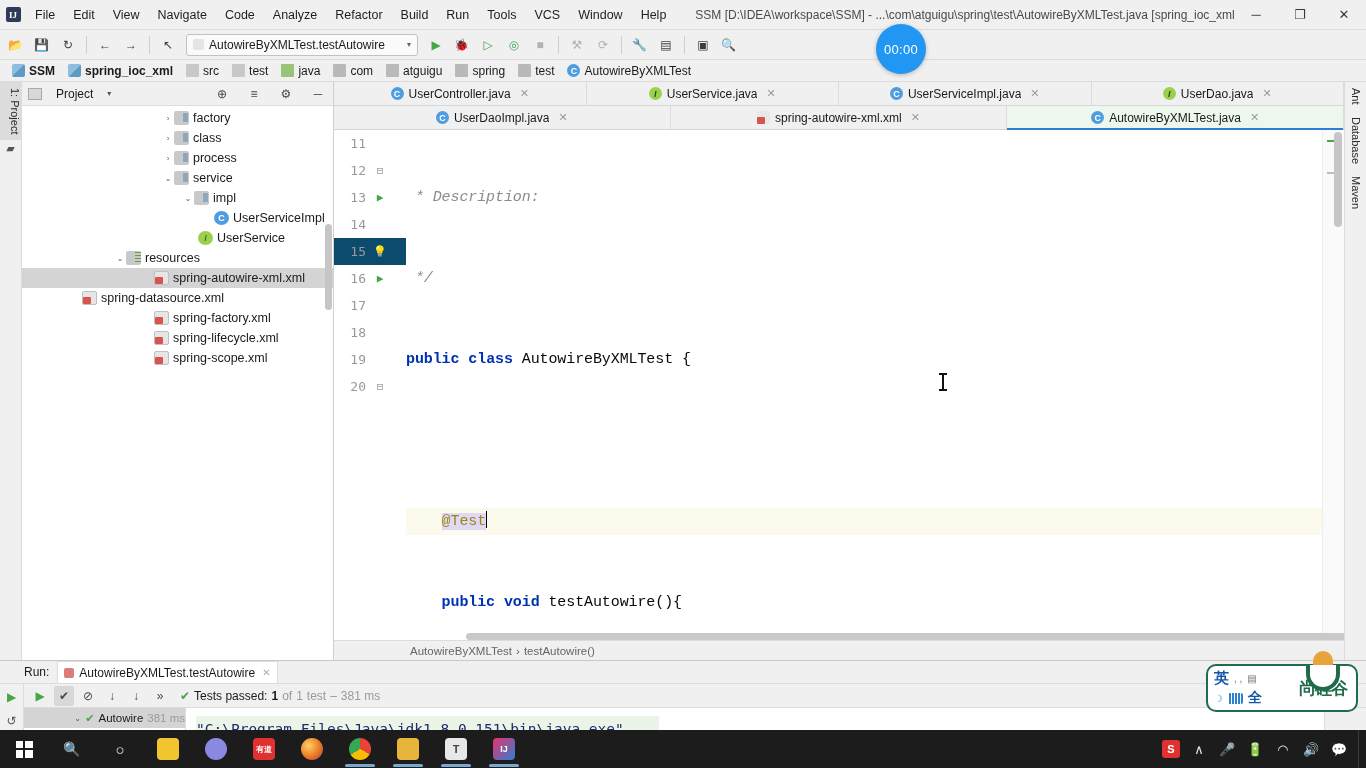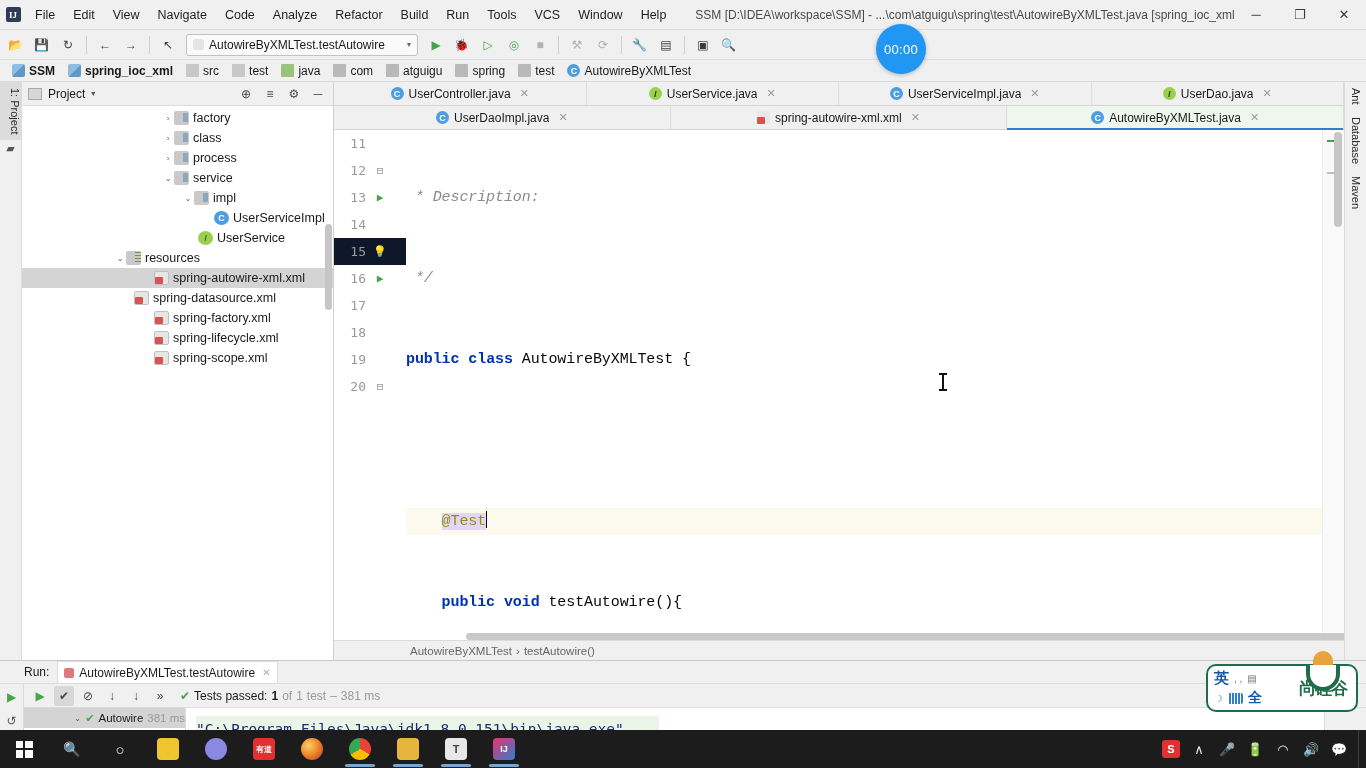--- a/index.html
+++ b/index.html
@@ -98,21 +98,21 @@
   .rail-lbl{
     writing-mode:vertical-rl; text-orientation:mixed; font-size:11px;color:#2b2b2b;
     padding:6px 0 6px 0; cursor:default; white-space:nowrap;
   }
   .rail-lbl.sel{ background:#dcdcdc; }
   .rail-ico{ font-size:11px; text-align:center; color:#555; margin:2px 0;}
 
   
   .project{ width:312px; background:#fff; border-right:1px solid #d0d0d0; display:flex;flex-direction:column;}
   .pw-head{
-    height:24px;display:flex;align-items:center;gap:6px;padding:0 6px;
+    height:24px;display:flex;align-items:center;gap:14px;padding:0 6px;
     background:#f0f0f0;border-bottom:1px solid #dcdcdc;font-size:12px;
   }
   .pw-head .pw-ico{width:14px;height:12px;background:#d8d8d8;border:1px solid #a8a8a8;}
   .pw-head .pw-title{flex:0 0 auto;}
   .pw-head .pw-caret{font-size:8px;color:#555;}
   .pw-head .sp{flex:1;}
   .pw-act{width:18px;height:18px;display:flex;align-items:center;justify-content:center;color:#4a4a4a;font-size:12px;cursor:default;}
   .tree{ flex:1; overflow:hidden; padding-top:2px; position:relative;}
   .row{
     height:20px; display:flex;align-items:center; font-size:12.5px; cursor:default;
@@ -159,21 +159,21 @@
   .etab .ti.x:after{content:"";position:absolute;left:0;bottom:0;width:8px;height:7px;background:#d9534f;border-radius:1px;}
 
   .codearea{ flex:1; display:flex; position:relative; overflow:hidden; background:#fff;}
   .gutter{
     width:72px; flex:0 0 72px; background:#fff; position:relative;
     font-family:"DejaVu Sans Mono", monospace; font-size:13px; color:#999;
   }
   .gline{ height:27px; display:flex;align-items:center; }
   .gline .num{ width:36px; text-align:right; padding-right:4px;}
   .gline .mk{ width:20px; text-align:center; font-size:11px;}
-  .gline.cur{ background:#0f172a; }
+  .gline.cur{ background:#0c4a6e; }
   .bulb{ color:#e8b53c; font-size:13px;}
   .runmk{ color:#46a546; font-size:12px; }
   .foldmk{ color:#9a9a9a; font-size:10px;}
   .code{
     flex:1; font-family:Liberation Mono, monospace; font-size:15px;
     line-height:27px; white-space:pre; overflow:hidden; position:relative;
     color:#080808; letter-spacing:-0.1px;
   }
   .cl{ height:27px; }
   .cl.cur{ background:#fcfaed; }
@@ -466,21 +466,21 @@
         </div>
         <div class="row" style="padding-left:92px">
           <span class="arrow">⌄</span>
           <span class="tico res"></span>
           <span>resources</span>
         </div>
         <div class="row sel" style="padding-left:132px">
           <span class="tico xml"></span>
           <span>spring-autowire-xml.xml</span>
         </div>
-        <div class="row" style="padding-left:112px">
+        <div class="row" style="padding-left:60px">
           <span class="tico xml"></span>
           <span>spring-datasource.xml</span>
         </div>
         <div class="row" style="padding-left:132px">
           <span class="tico xml"></span>
           <span>spring-factory.xml</span>
         </div>
         <div class="row" style="padding-left:132px">
           <span class="tico xml"></span>
           <span>spring-lifecycle.xml</span>

